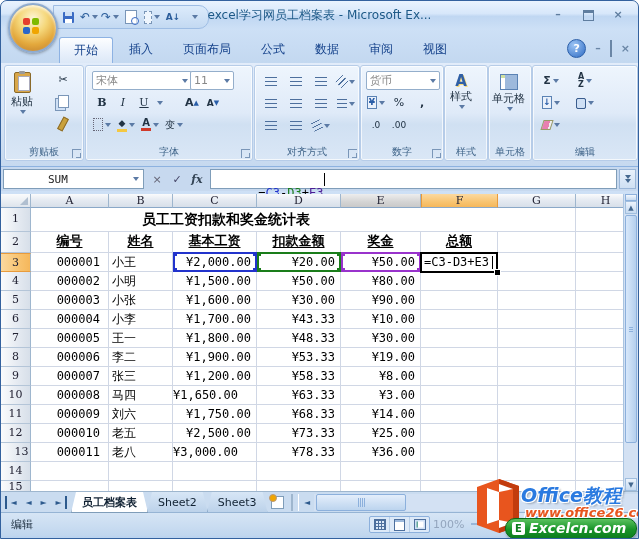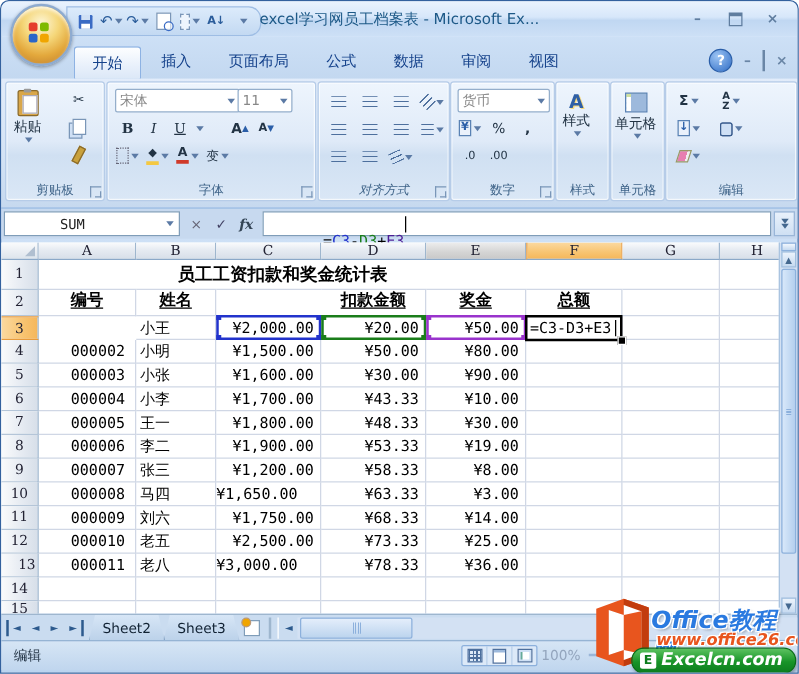--- a/index.html
+++ b/index.html
@@ -287,21 +287,21 @@
           </span>
         <span class="smb">
             <span style="font-size:10px;">变</span>
             <span class="dd"></span>
           </span>
       </div>
       <div class="glabel">字体</div>
       <div class="launch"></div>
     </div>
 
-    <div class="group" style="left:253px;width:104px;font-style:italic;">
+    <div class="group" style="left:253px;width:104px;">
       <div style="position:absolute;left:6px;top:6px;display:flex;gap:5px;">
         <span class="smb">
             <span class="lines"></span>
           </span>
         <span class="smb">
             <span class="lines"></span>
           </span>
         <span class="smb">
             <span class="lines"></span>
           </span>
@@ -461,25 +461,27 @@
       <div class="cell" style="left: 30px; top: 14px; width: 78px; height: 24px; line-height: 23px; border-right: none;"></div>
       <div class="cell" style="left: 108px; top: 14px; width: 64px; height: 24px; line-height: 23px; border-right: none;"></div>
       <div class="cell" style="left: 172px; top: 14px; width: 84px; height: 24px; line-height: 23px; border-right: none;"></div>
       <div class="cell" style="left: 256px; top: 14px; width: 84px; height: 24px; line-height: 23px; border-right: none;"></div>
       <div class="cell" style="left: 340px; top: 14px; width: 80px; height: 24px; line-height: 23px; border-right: none;"></div>
       <div class="cell" style="left: 420px; top: 14px; width: 77px; height: 24px; line-height: 23px; border-right: none;"></div>
       <div class="cell" style="left: 497px; top: 14px; width: 78px; height: 24px; line-height: 23px;"></div>
       <div class="cell" style="left: 575px; top: 14px; width: 60px; height: 24px; line-height: 23px;"></div>
       <div class="cell colhead-cell" style="left: 30px; top: 38px; width: 78px; height: 21px; line-height: 18px;">编号</div>
       <div class="cell colhead-cell" style="left: 108px; top: 38px; width: 64px; height: 21px; line-height: 18px;">姓名</div>
+      <div class="cell colhead-cell" style="left: 172px; top: 38px; width: 84px; height: 21px; line-height: 18px;">基本工资</div>
       <div class="cell colhead-cell" style="left: 256px; top: 38px; width: 84px; height: 21px; line-height: 18px;">扣款金额</div>
       <div class="cell colhead-cell" style="left: 340px; top: 38px; width: 80px; height: 21px; line-height: 18px;">奖金</div>
       <div class="cell colhead-cell" style="left: 420px; top: 38px; width: 77px; height: 21px; line-height: 18px;">总额</div>
       <div class="cell" style="left: 497px; top: 38px; width: 78px; height: 21px; line-height: 20px;"></div>
       <div class="cell" style="left: 575px; top: 38px; width: 60px; height: 21px; line-height: 20px;"></div>
+      <div class="cell" style="left: 30px; top: 59px; width: 78px; height: 19px; line-height: 18px; text-align: right; padding-right: 8px;">000001</div>
       <div class="cell" style="left: 108px; top: 59px; width: 64px; height: 19px; line-height: 18px; padding-left: 3px;">小王</div>
       <div class="cell" style="left: 172px; top: 59px; width: 84px; height: 19px; line-height: 18px; text-align: right; padding-right: 5px;">¥2,000.00</div>
       <div class="cell" style="left: 256px; top: 59px; width: 84px; height: 19px; line-height: 18px; text-align: right; padding-right: 5px;">¥20.00</div>
       <div class="cell" style="left: 340px; top: 59px; width: 80px; height: 19px; line-height: 18px; text-align: right; padding-right: 5px;">¥50.00</div>
       <div class="cell" style="left: 420px; top: 59px; width: 77px; height: 19px; line-height: 18px; padding-left: 3px;">=C3-D3+E3</div>
       <div class="cell" style="left: 497px; top: 59px; width: 78px; height: 19px; line-height: 18px;"></div>
       <div class="cell" style="left: 575px; top: 59px; width: 60px; height: 19px; line-height: 18px;"></div>
       <div class="cell" style="left: 30px; top: 78px; width: 78px; height: 19px; line-height: 18px; text-align: right; padding-right: 8px;">000002</div>
       <div class="cell" style="left: 108px; top: 78px; width: 64px; height: 19px; line-height: 18px; padding-left: 3px;">小明</div>
       <div class="cell" style="left: 172px; top: 78px; width: 84px; height: 19px; line-height: 18px; text-align: right; padding-right: 5px;">¥1,500.00</div>
@@ -611,20 +613,23 @@
 
   <div class="tabbar">
     <div class="navs">
       <span class="nav" style="border-left:2px solid #2d5a8d;">◄</span>
       <span class="nav">◄</span>
       <span class="nav">►</span>
       <span class="nav" style="border-right:2px solid #2d5a8d;">►</span>
     </div>
     <div style="display:flex;">
 
+    <div class="stab active">
+          <span>员工档案表</span>
+        </div>
         <div class="stab">
           <span>Sheet2</span>
         </div>
         <div class="stab">
           <span>Sheet3</span>
         </div>
       </div>
     <div class="newtab">
         <span class="newsheet"></span>
       </div>

